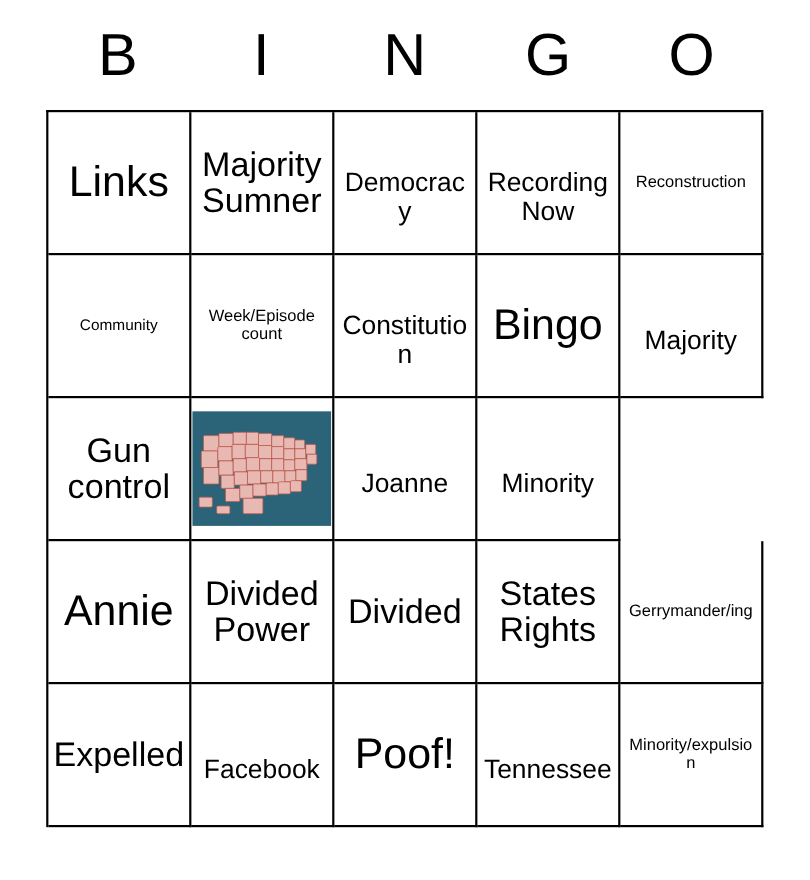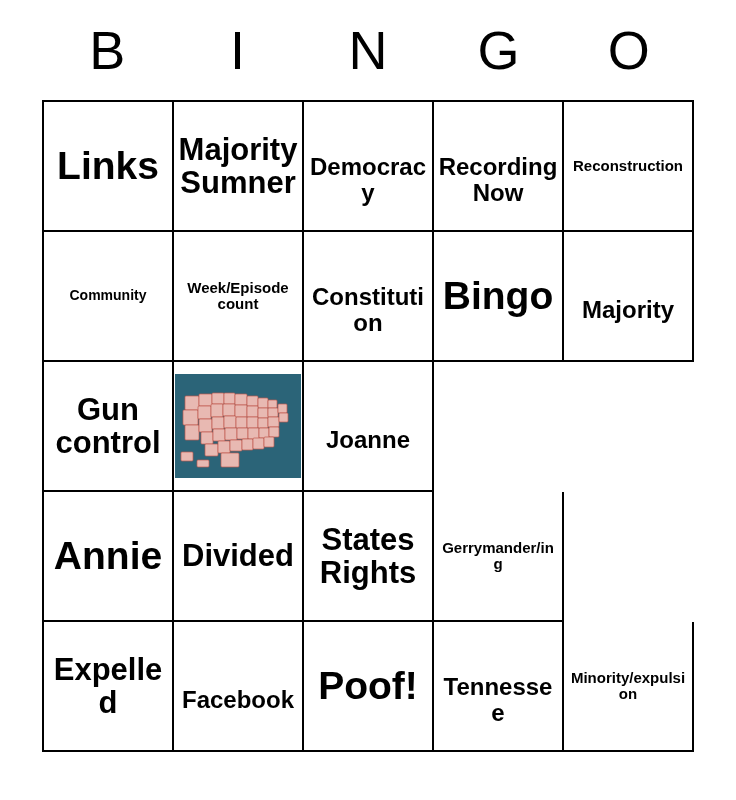--- a/index.html
+++ b/index.html
@@ -52,21 +52,20 @@
     border-right: 2px solid #000;
     border-bottom: 2px solid #000;
     height: 130px;
     box-sizing: border-box;
     display: flex;
     align-items: center;
     justify-content: center;
     text-align: center;
     padding: 2px 4px;
     overflow: hidden;
-    font-weight: bold;
   }
   .cell span {
     display: block;
     line-height: 1.08;
     word-wrap: break-word;
     width: 100%;
   }
   .sz-xl span { font-size: 39px; }
   .sz-lg span { font-size: 31px; }
   .sz-md span { font-size: 24px; margin-top: 28px; }
@@ -188,25 +187,31 @@
               <rect x="46" y="79" width="18" height="14" rx="1"></rect>
               <rect x="6" y="78" width="12" height="9" rx="1"></rect>
               <rect x="22" y="86" width="12" height="7" rx="1"></rect>
             </g>
           </svg>
         </div>
       </div>
       <div class="cell sz-md">
           <span>Joanne</span>
         </div>
+      <div class="cell sz-md">
+          <span>Minority</span>
+        </div>
     </div>
 
     <div class="grid-row">
       <div class="cell sz-xl">
           <span>Annie</span>
+        </div>
+      <div class="cell sz-lg">
+          <span>Divided Power</span>
         </div>
       <div class="cell sz-lg">
           <span>Divided</span>
         </div>
       <div class="cell sz-lg">
           <span>States Rights</span>
         </div>
       <div class="cell sz-xs">
           <span>Gerrymander/ing</span>
         </div>

